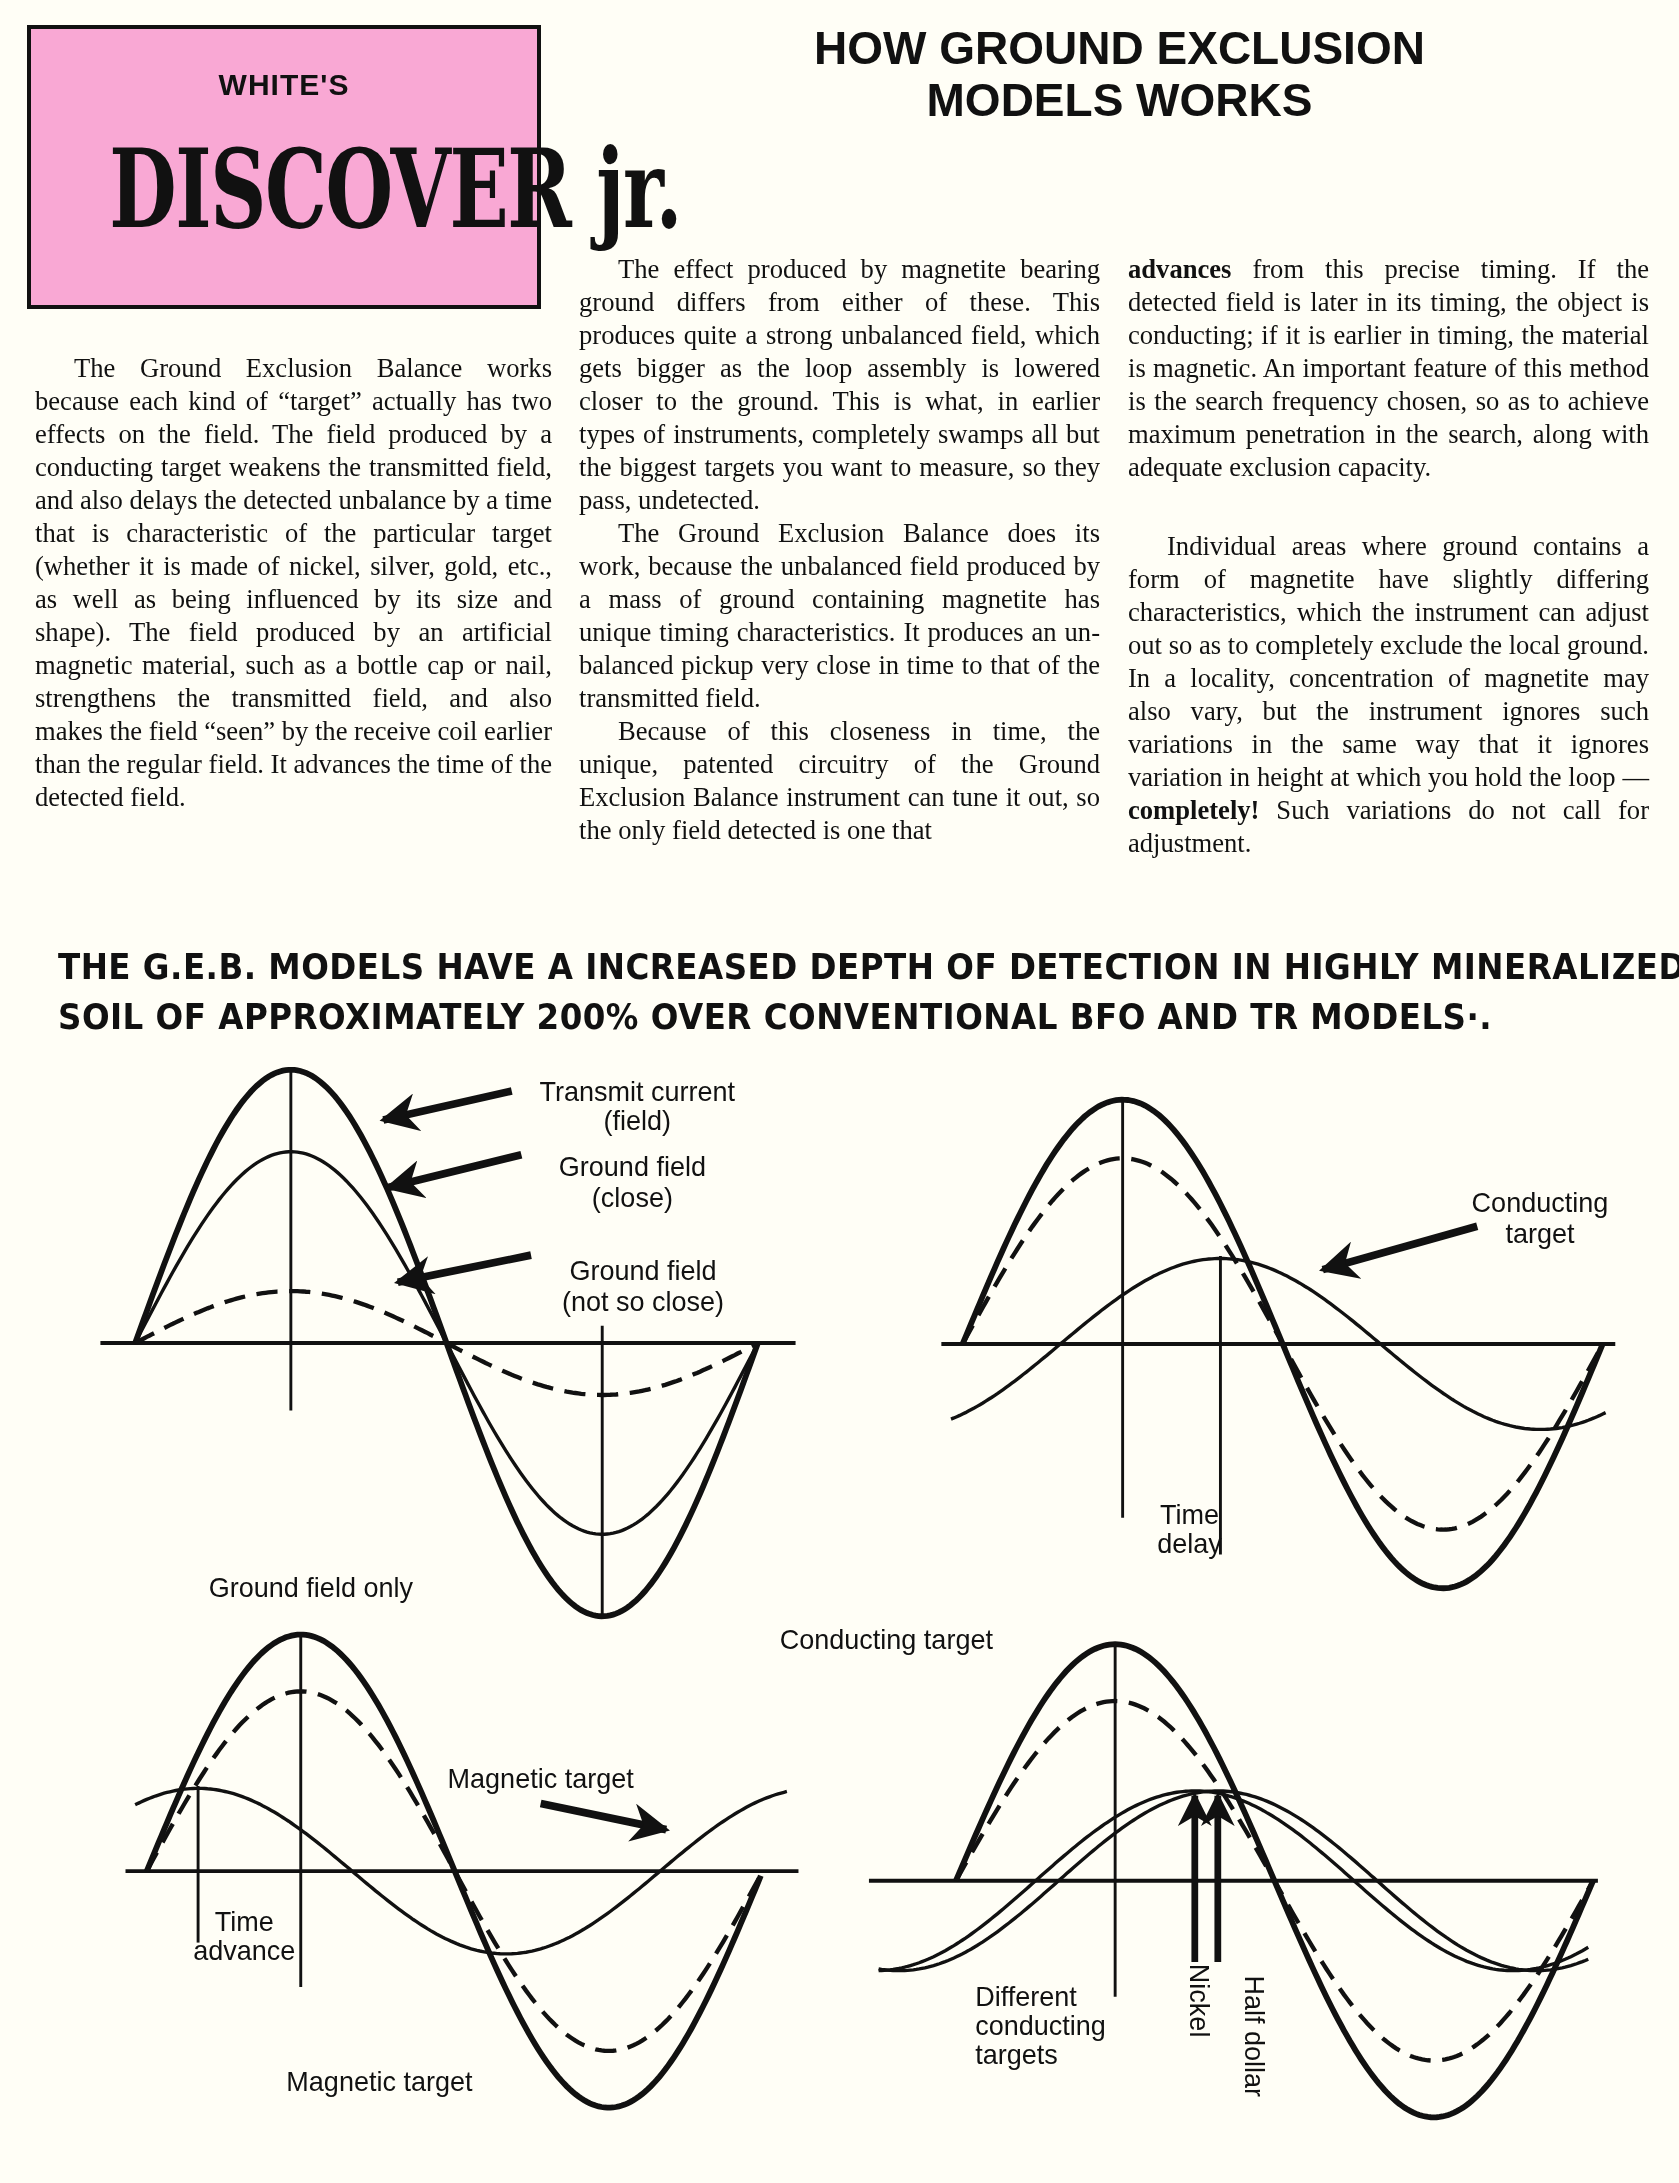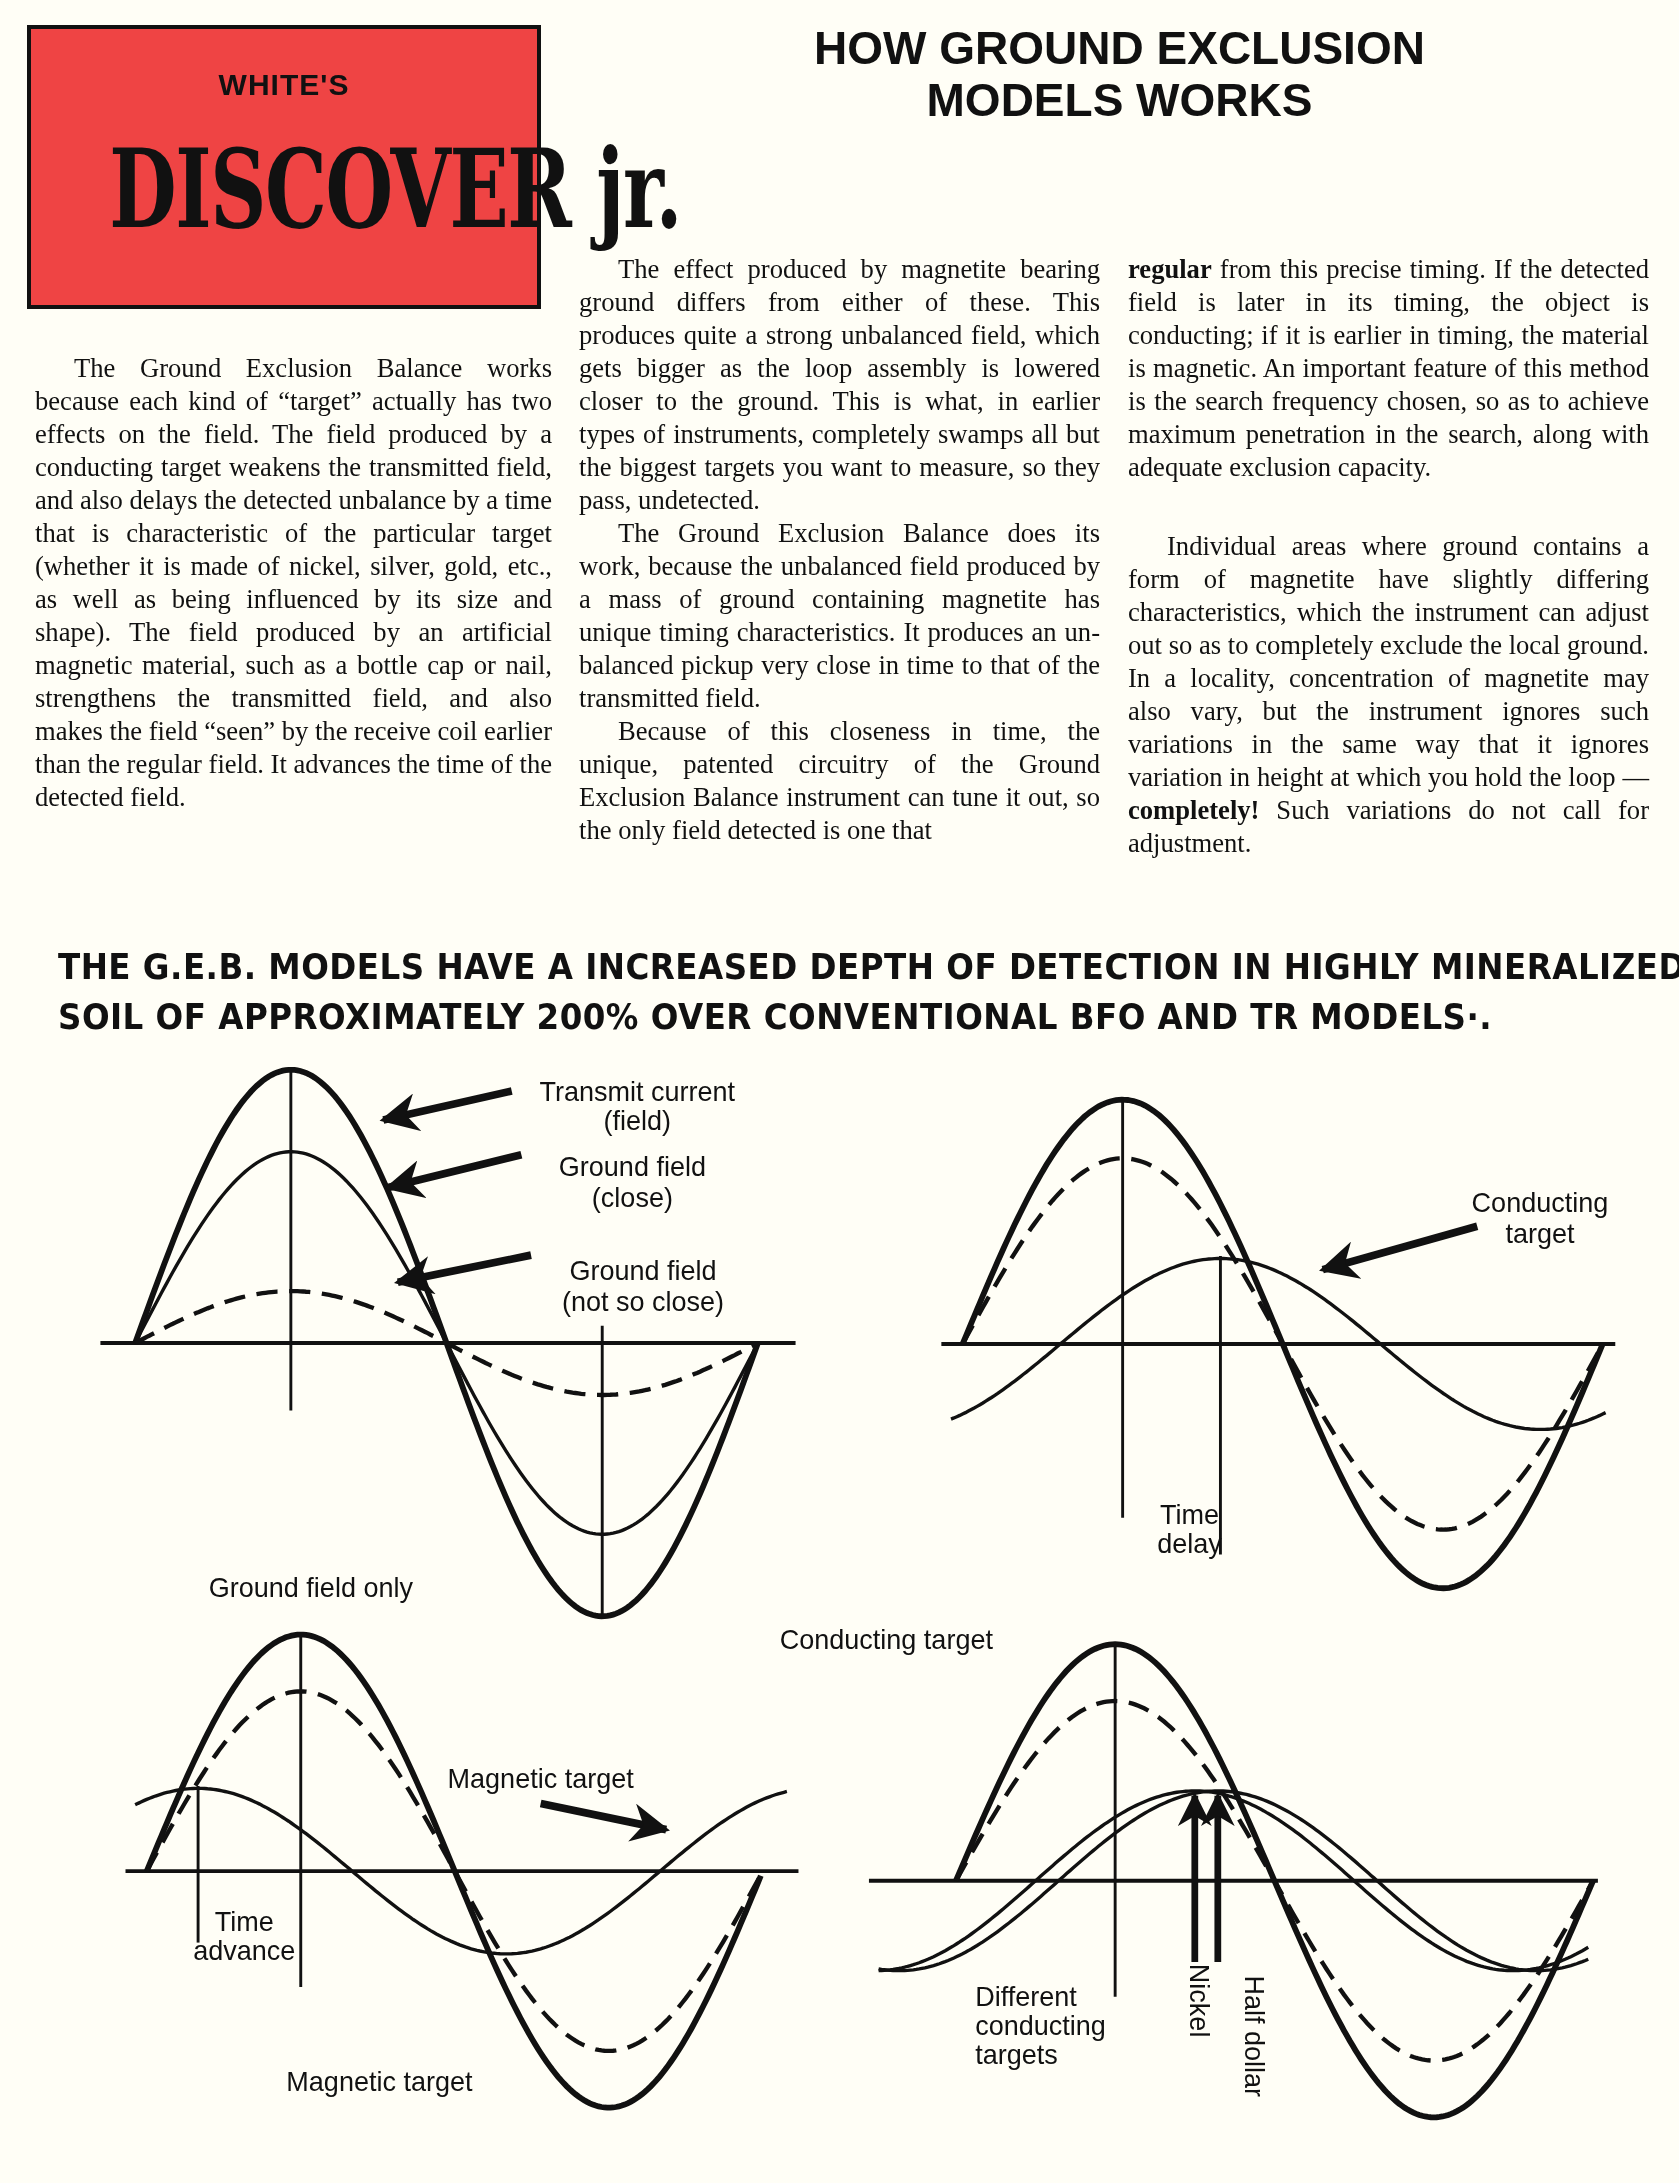--- a/index.html
+++ b/index.html
@@ -3,21 +3,21 @@
 <meta charset="utf-8">
 <style>
   html, body { margin: 0; padding: 0; }
   body {
     width: 1679px; height: 2183px; position: relative; overflow: hidden;
     background: #fffef6; color: #111;
     font-family: "Liberation Sans", sans-serif;
   }
   .logo-box {
     position: absolute; left: 27px; top: 25px; width: 514px; height: 284px;
-    border: 4.8px solid #111; box-sizing: border-box; background: #ef4444;
+    border: 4.8px solid #111; box-sizing: border-box; background: #f9a8d4;
   }
   .logo-small {
     position: absolute; left: 0; right: 0; top: 39px; text-align: center;
     font-size: 30px; font-weight: bold; letter-spacing: 1px;
   }
   .logo-big {
     position: absolute; left: 9.7px; right: 9.7px; top: 106px; text-align: center;
     font-family: "DejaVu Serif", serif; font-weight: bold; font-size: 108px;
     line-height: 1; letter-spacing: -1.9px; transform: scaleX(0.72); transform-origin: center;
     white-space: nowrap;
@@ -62,21 +62,21 @@
   <p>The Ground Exclusion Balance works because each kind of “target” actually has two effects on the field. The field produced by a conducting target weakens the transmitted field, and also delays the detected unbalance by a time that is characteristic of the particular target (whether it is made of nickel, silver, gold, etc., as well as being in­fluenced by its size and shape). The field produced by an artificial magnetic material, such as a bottle cap or nail, strengthens the transmitted field, and also makes the field “seen” by the receive coil earlier than the regular field. It advances the time of the detected field.</p>
 </div>
 
 <div class="col" id="col2">
   <p>The effect produced by magnetite bearing ground differs from either of these. This produces quite a strong un­balanced field, which gets bigger as the loop assembly is lowered closer to the ground. This is what, in earlier types of instruments, completely swamps all but the biggest targets you want to measure, so they pass, undetected.</p>
   <p>The Ground Exclusion Balance does its work, because the unbalanced field produced by a mass of ground con­taining magnetite has unique timing characteristics. It produces an un­balanced pickup very close in time to that of the transmitted field.</p>
   <p>Because of this closeness in time, the unique, patented circuitry of the Ground Exclusion Balance instrument can tune it out, so the only field detected is one that</p>
 </div>
 
 <div class="col" id="col3">
-  <p class="noindent"><b>regular</b><span> from this precise timing. If the detected field is later in its timing, the object is conducting; if it is earlier in tim­ing, the material is magnetic. An impor­tant feature of this method is the search frequency chosen, so as to achieve max­imum penetration in the search, along with adequate exclusion capacity.</span></p>
+  <p class="noindent"><b>advances</b><span> from this precise timing. If the detected field is later in its timing, the object is conducting; if it is earlier in tim­ing, the material is magnetic. An impor­tant feature of this method is the search frequency chosen, so as to achieve max­imum penetration in the search, along with adequate exclusion capacity.</span></p>
   <p class="gap"><span>Individual areas where ground con­tains a form of magnetite have slightly differing characteristics, which the in­strument can adjust out so as to com­pletely exclude the local ground. In a locality, concentration of magnetite may also vary, but the instrument ignores such variations in the same way that it ig­nores variation in height at which you hold the loop — </span><b>completely!</b><span> Such variations do not call for adjustment.</span></p>
 </div>
 
 <div class="banner">
   <div>THE G.E.B. MODELS HAVE A INCREASED DEPTH OF DETECTION IN HIGHLY MINERALIZED</div>
   <div>SOIL OF APPROXIMATELY 200% OVER CONVENTIONAL BFO AND TR MODELS·.</div>
 </div>
 
 <svg id="diagrams" width="1679" height="2183" viewBox="0 0 1739 2261">
   <defs>

